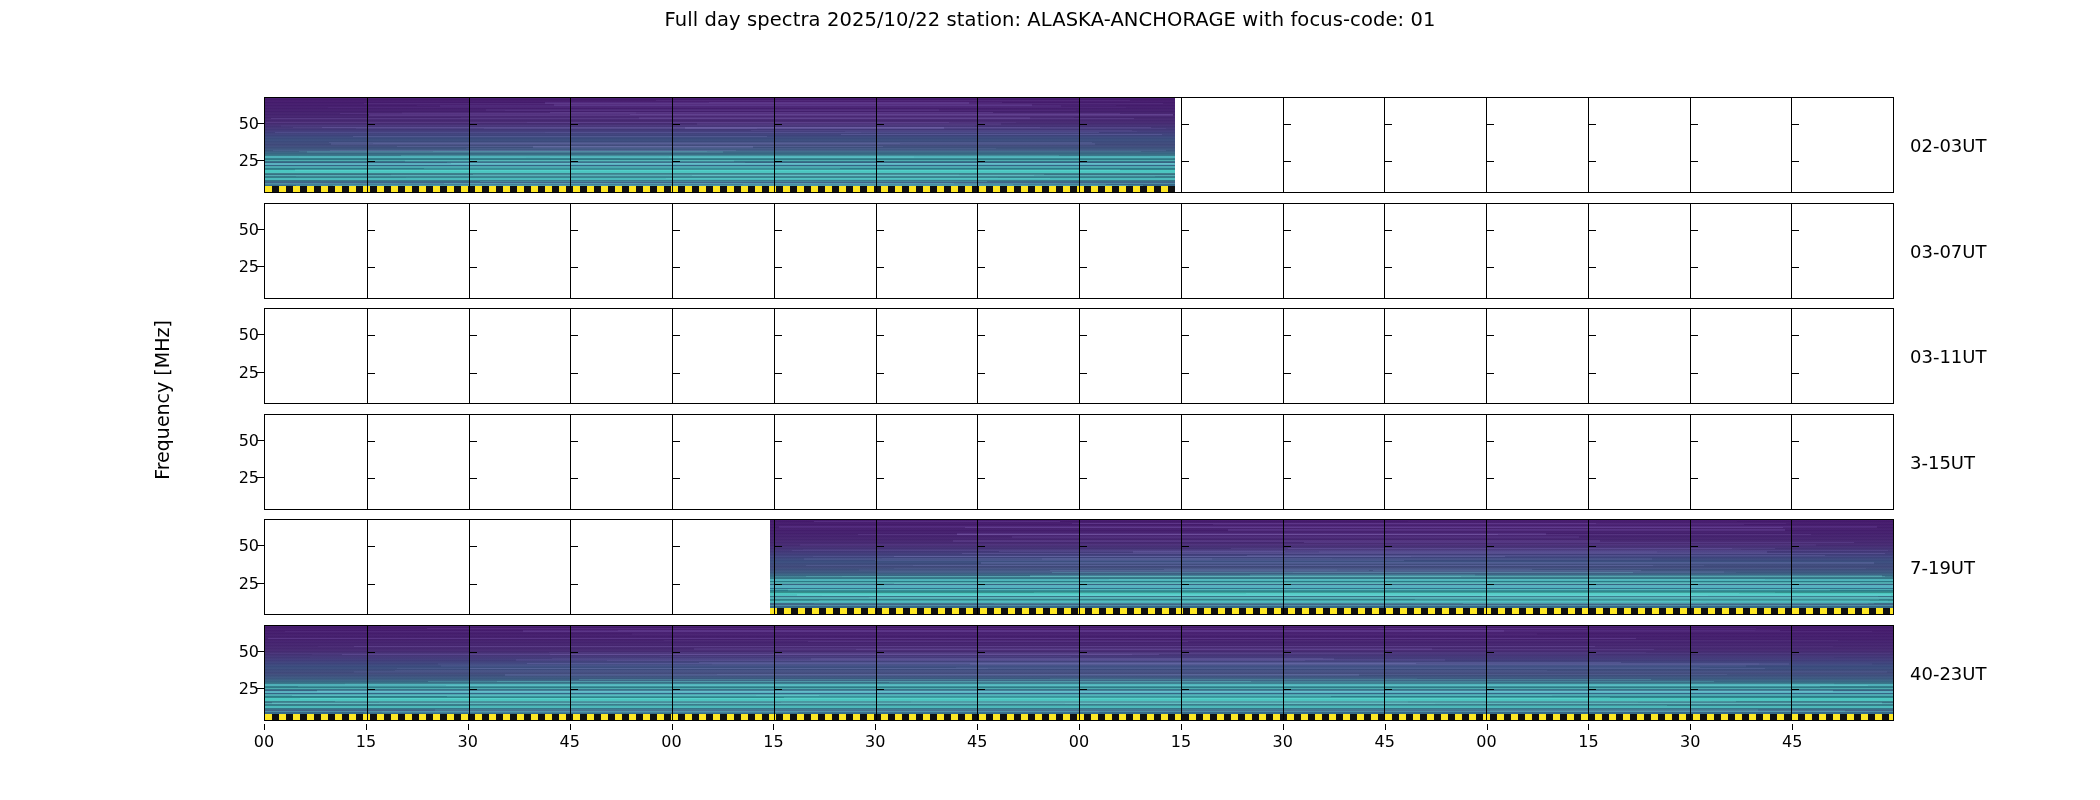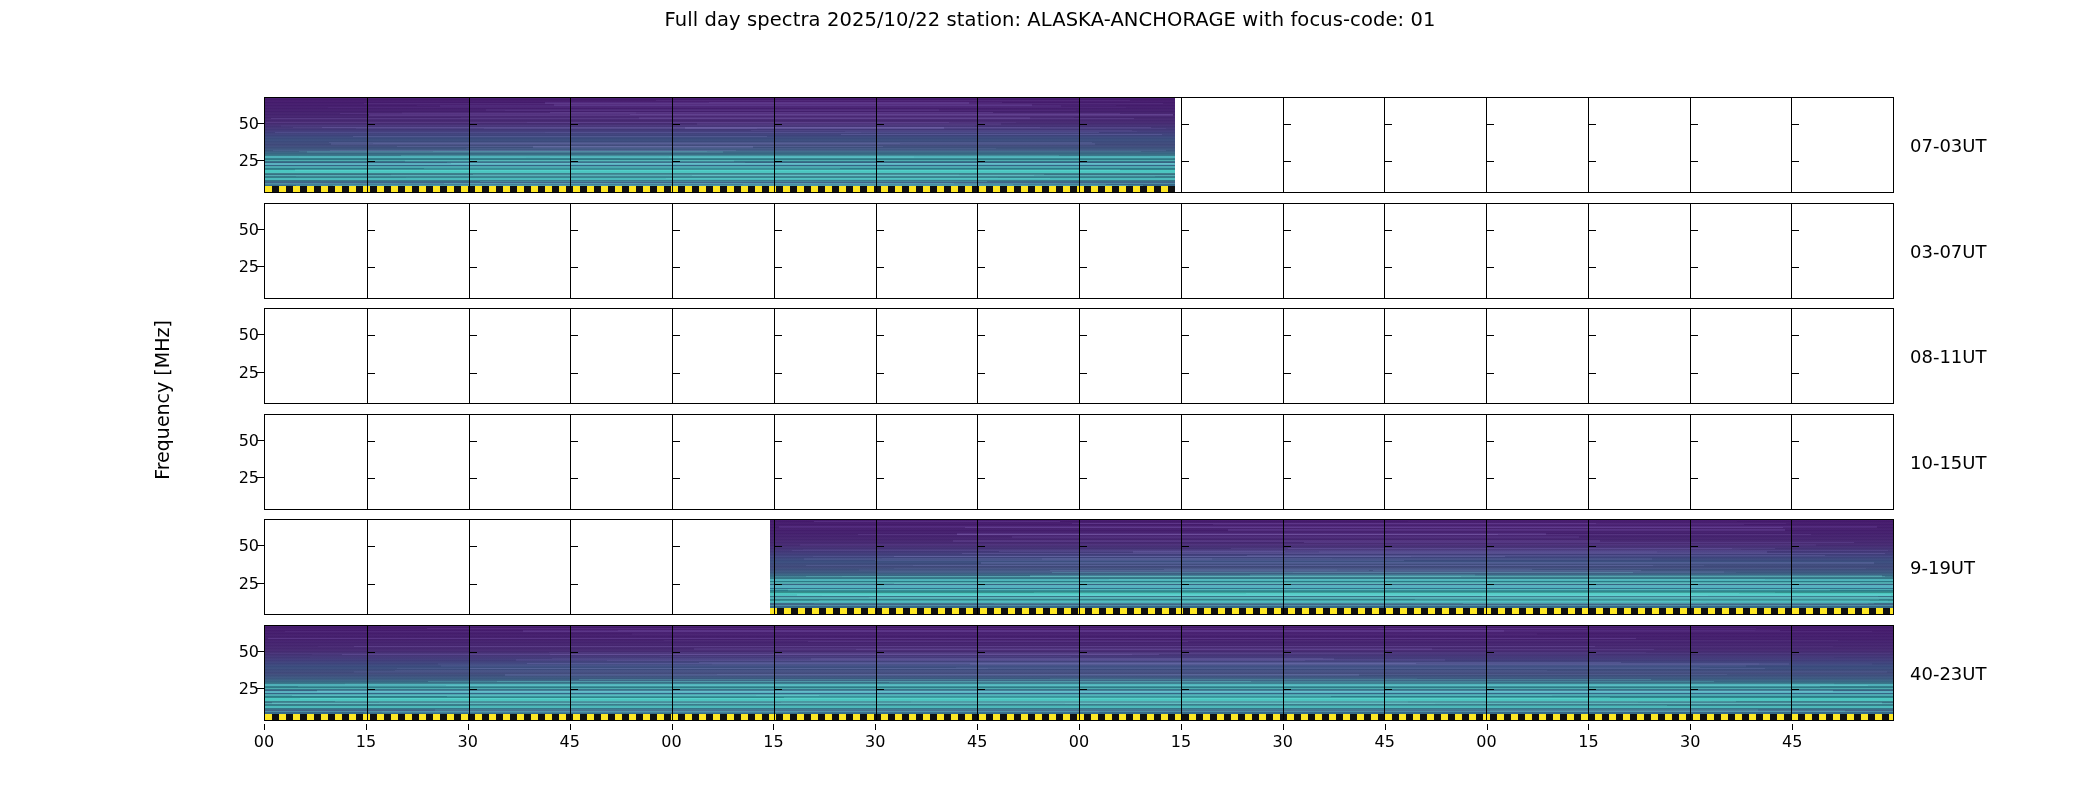--- a/index.html
+++ b/index.html
@@ -872,19 +872,19 @@
       <div class="xtick" style="left: 75%;"></div>
       <div class="xtick-label" style="left: 75%;">00</div>
       <div class="xtick" style="left: 81.25%;"></div>
       <div class="xtick-label" style="left: 81.25%;">15</div>
       <div class="xtick" style="left: 87.5%;"></div>
       <div class="xtick-label" style="left: 87.5%;">30</div>
       <div class="xtick" style="left: 93.75%;"></div>
       <div class="xtick-label" style="left: 93.75%;">45</div>
     </div>
 
-<div class="rowlabel" style="top: 145px;">07-03UT</div>
+<div class="rowlabel" style="top: 145px;">02-03UT</div>
     <div class="rowlabel" style="top: 250.6px;">03-07UT</div>
-    <div class="rowlabel" style="top: 356.2px;">08-11UT</div>
-    <div class="rowlabel" style="top: 461.8px;">10-15UT</div>
-    <div class="rowlabel" style="top: 567.4px;">9-19UT</div>
+    <div class="rowlabel" style="top: 356.2px;">03-11UT</div>
+    <div class="rowlabel" style="top: 461.8px;">3-15UT</div>
+    <div class="rowlabel" style="top: 567.4px;">7-19UT</div>
     <div class="rowlabel" style="top: 673px;">40-23UT</div>
   </div>
 
 </body></html>

